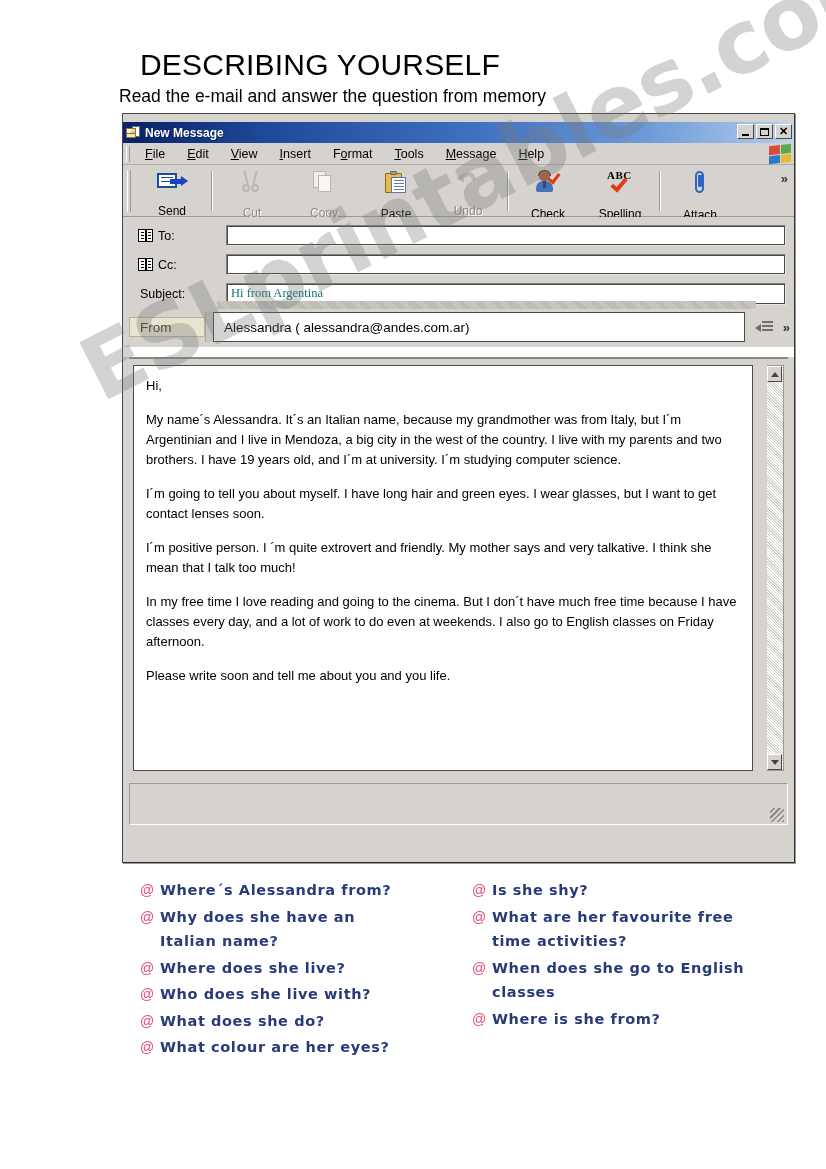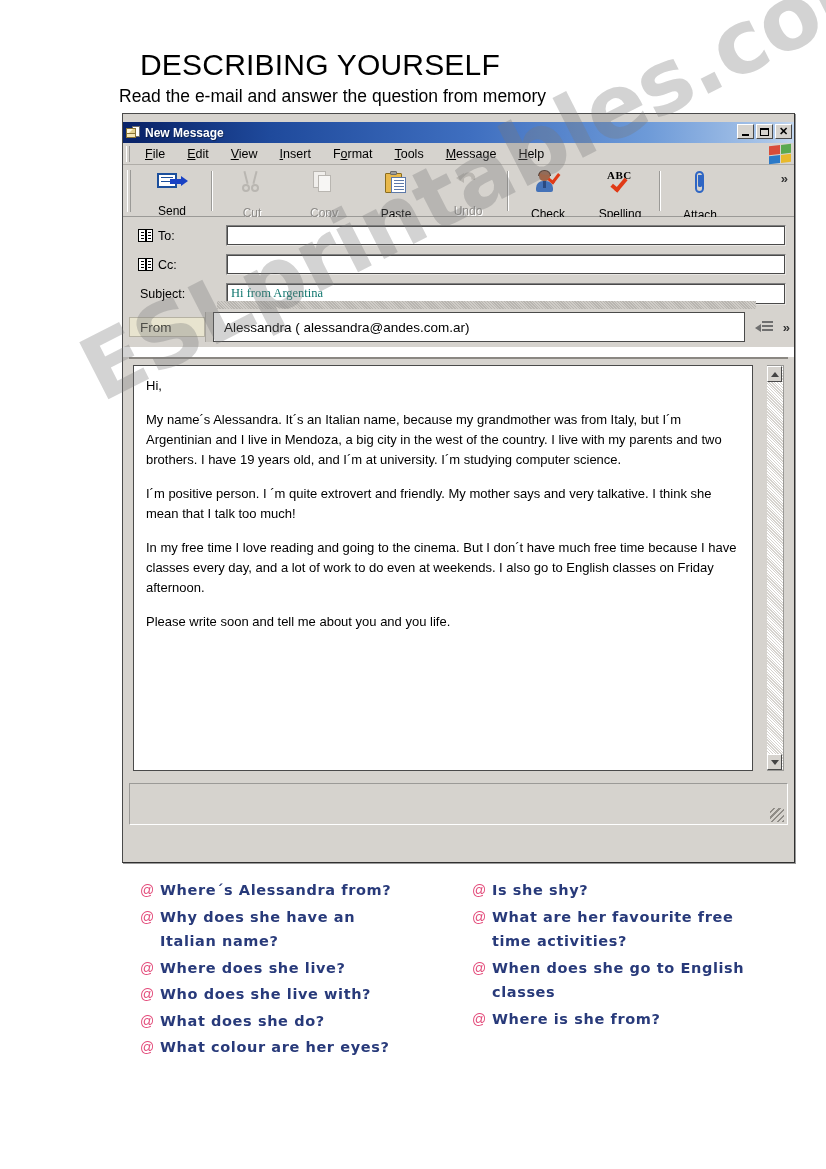--- a/index.html
+++ b/index.html
@@ -589,20 +589,21 @@
         <span id="from-overflow">»</span>
       </div>
     </div>
 
     <div id="body-gap"></div>
 
     <div id="body-panel">
       <div id="body-text">
         <p>Hi,</p>
         <p>My name´s Alessandra. It´s an Italian name, because my grandmother was from Italy, but I´m Argentinian and I live in Mendoza, a big city in the west of the country. I live with my parents and two brothers. I have 19 years old, and I´m at university. I´m studying computer science.</p>
+        <p>I´m going to tell you about myself. I have long hair and green eyes. I wear glasses, but I want to get contact lenses soon.</p>
         <p>I´m positive person. I ´m quite extrovert and friendly. My mother says and very talkative. I think she mean that I talk too much!</p>
         <p>In my free time I love reading and going to the cinema. But I don´t have much free time because I have classes every day, and a lot of work to do even at weekends. I also go to English classes on Friday afternoon.</p>
         <p>Please write soon and tell me about you and you life.</p>
       </div>
       <div id="body-scrollbar">
         <span class="sb-btn">
             <span class="tri-up"></span>
           </span>
         <span class="sb-btn">
             <span class="tri-dn"></span>

